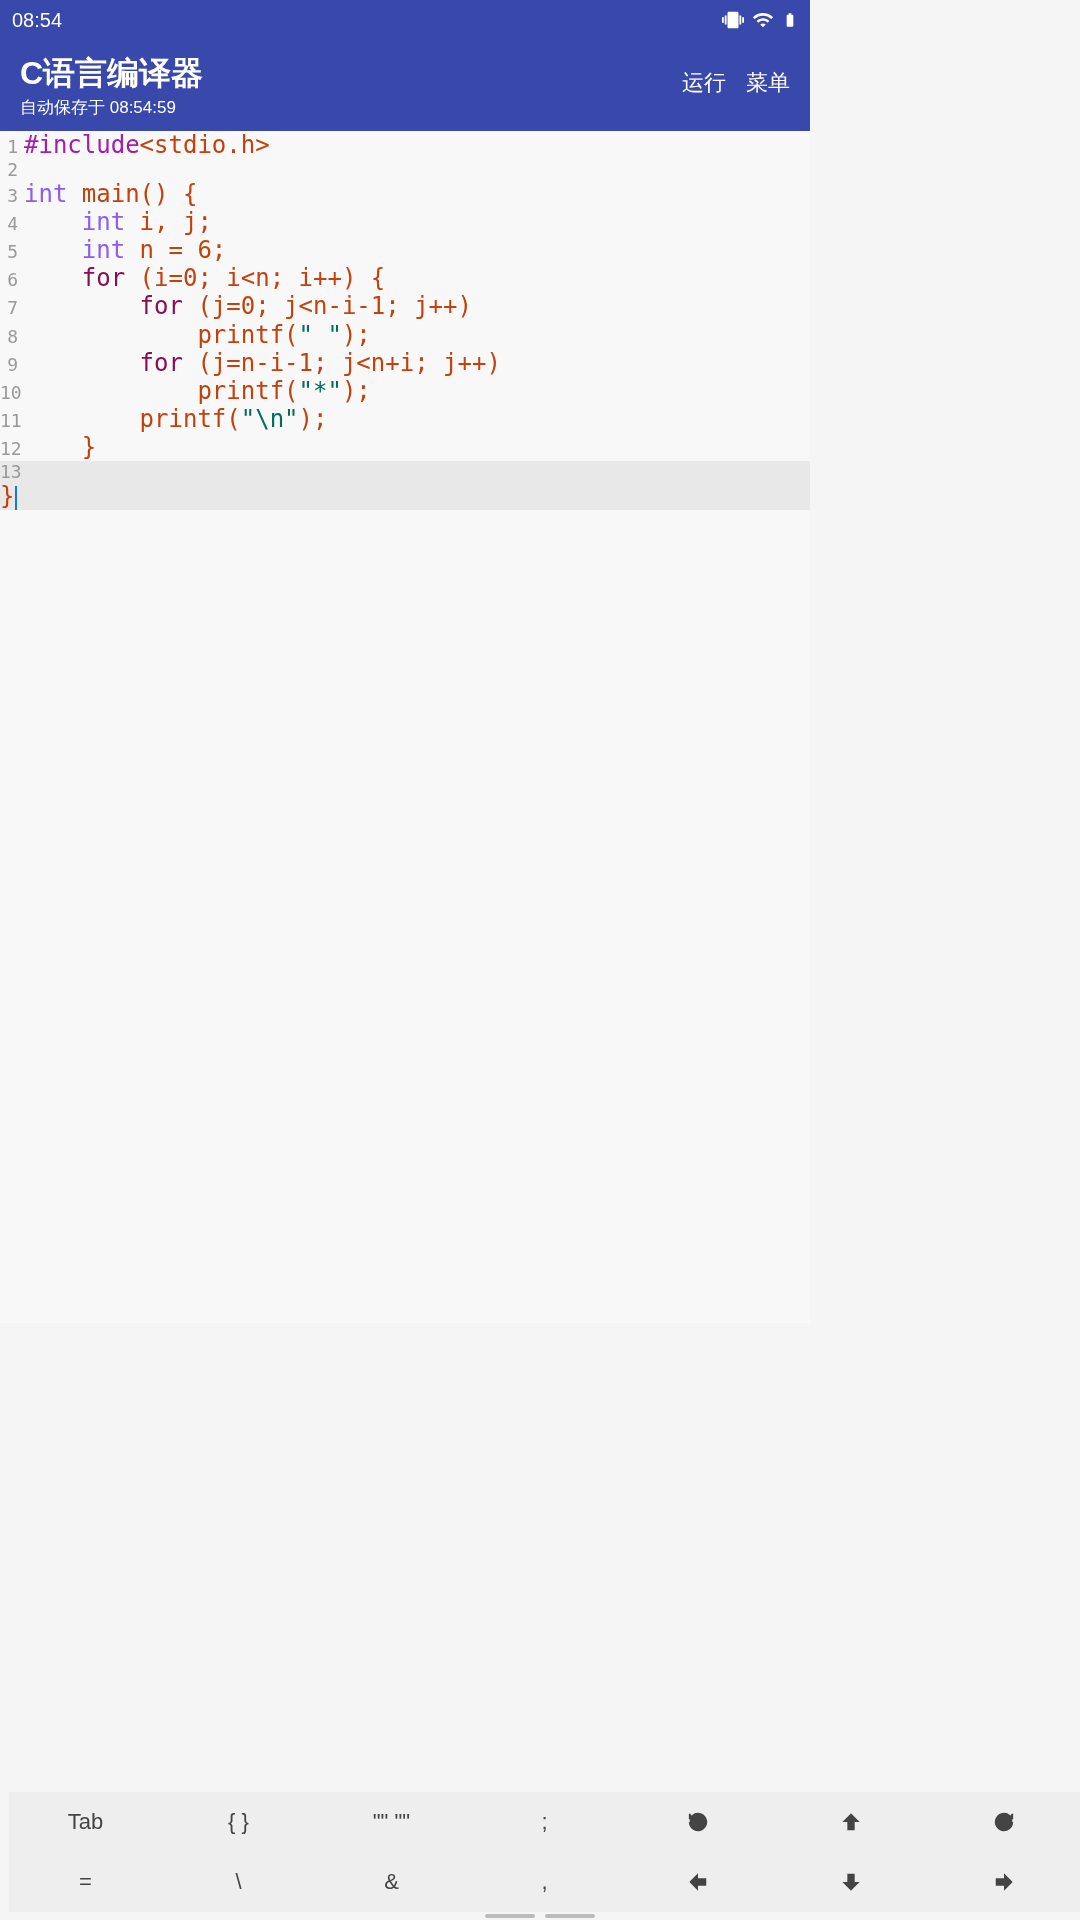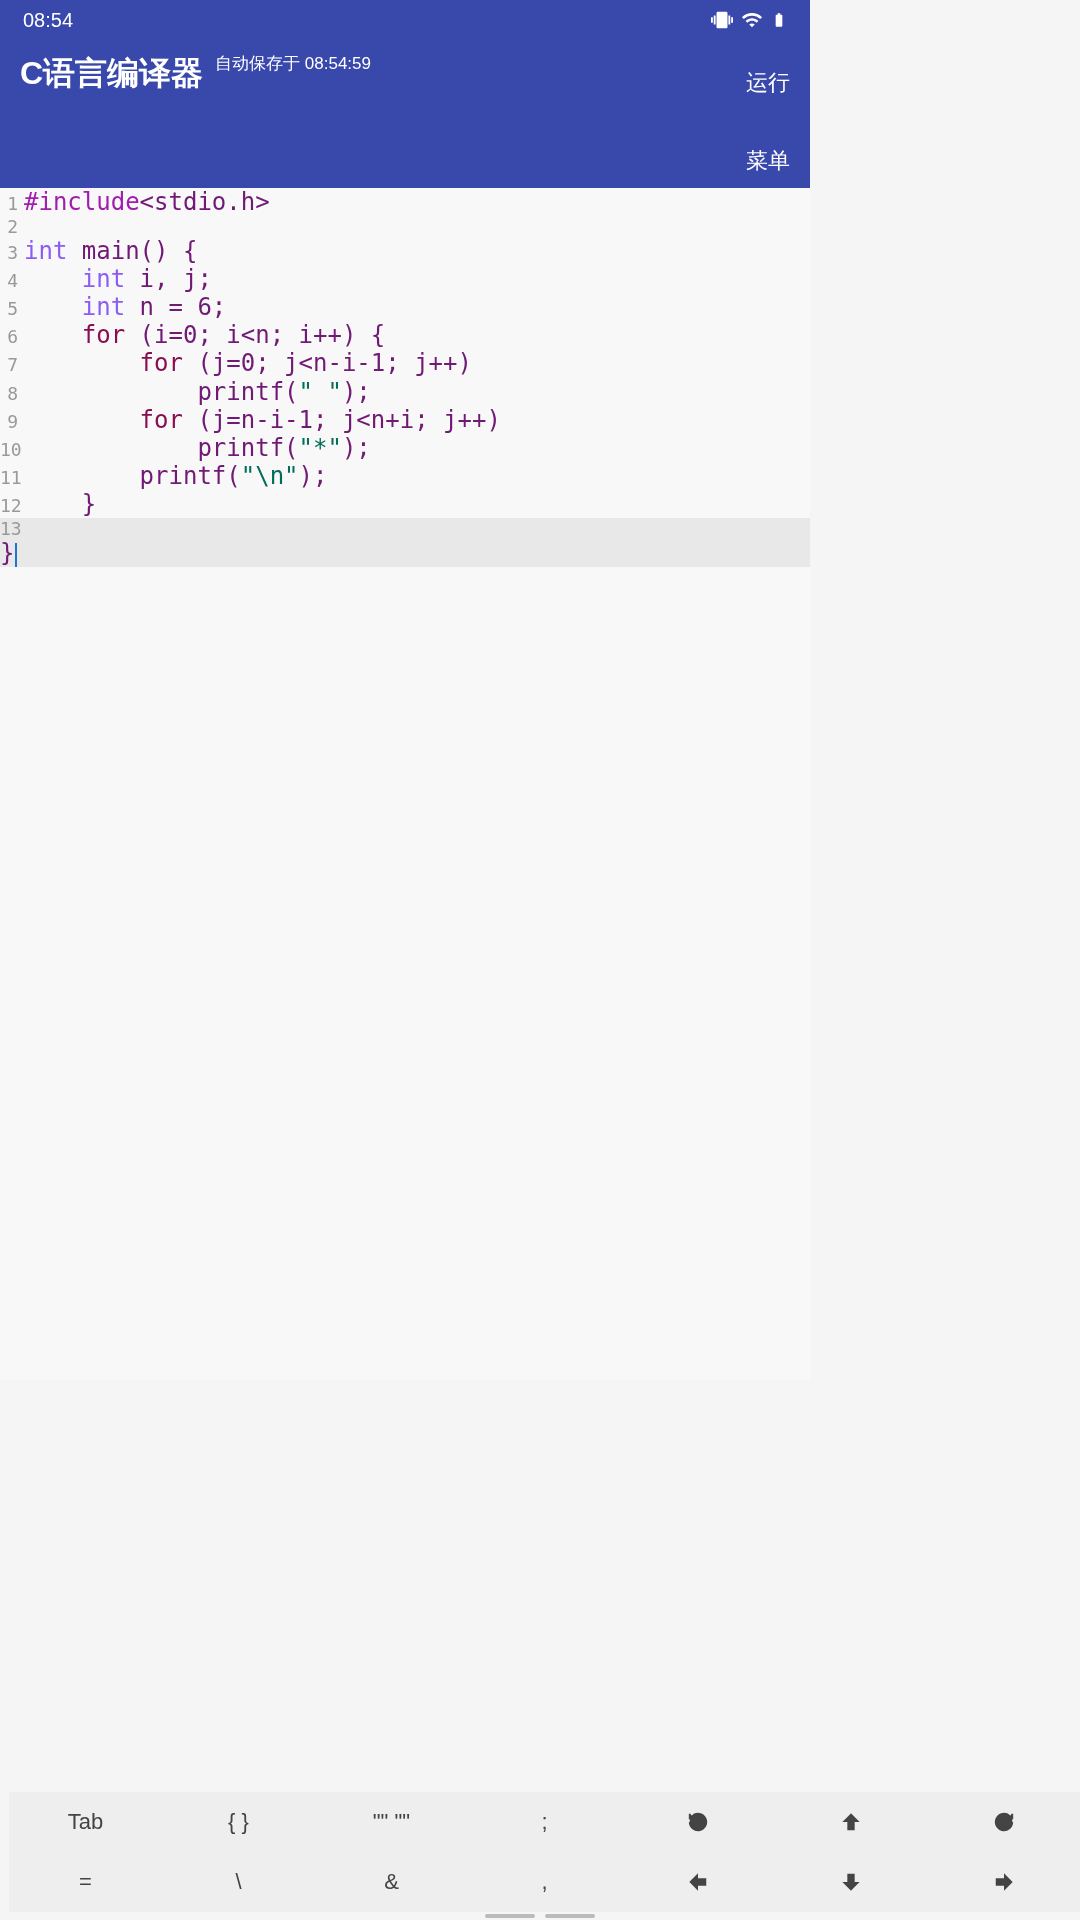--- a/index.html
+++ b/index.html
@@ -1,63 +1,63 @@
 <!DOCTYPE html>
 <html><head>
   <meta charset="utf-8">
   <style>
     * { margin: 0; padding: 0; box-sizing: border-box; }
     html, body { width: 810px; height: 1440px; font-family: sans-serif; background: #f5f5f5; overflow: hidden; }
     
     .status-bar {
       background: #3949ab;
       color: white;
-      padding: 8px 23px;
+      padding: 8px 12px;
       display: flex;
       justify-content: space-between;
       align-items: center;
       height: 40px;
       font-size: 20px;
       font-weight: 500;
     }
     .status-icons { display: flex; gap: 8px; align-items: center; }
     .status-icons svg { fill: white; }
     
     .app-bar {
       background: #3949ab;
       color: white;
       padding: 12px 20px 12px 20px;
       display: flex;
       justify-content: space-between;
       align-items: flex-start;
     }
-    .app-title-group { display: flex; flex-direction: row; gap: 12px; }
+    .app-title-group { display: flex; flex-direction: column; gap: 0; }
     .app-title { font-size: 32px; font-weight: 700; }
     .app-subtitle { font-size: 17px; font-weight: 400; }
-    .app-actions { display: flex; gap: 48px; align-items: flex-start; padding-top: 16px; flex-direction: column; }
+    .app-actions { display: flex; gap: 20px; align-items: flex-start; padding-top: 16px; }
     .app-action { font-size: 22px; color: white; cursor: pointer; }
     
     .editor {
       background: #f8f8f8;
       font-family: "Menlo", "Consolas", monospace;
       font-size: 24px;
       line-height: 1.17;
       overflow: auto;
       height: calc(100% - 40px - 80px - 120px - 8px);
     }
     .code-line { display: flex; align-items: baseline; white-space: pre; }
     .code-line.current { background: #e8e8e8; position: relative; flex-direction: column; }
     .line-number { width: 24px; text-align: right; color: #999; font-size: 18px; padding-right: 6px; flex-shrink: 0; user-select: none; }
     .code-content { flex: 1; }
     
     .tok-preproc { color: #a21caf; }
     .tok-keyword { color: #8b5cf6; }
     .tok-control { color: #880e4f; }
     .tok-string { color: #006d5b; }
-    .tok-plain { color: #701a75; }
+    .tok-plain { color: #c2410c; }
     .cursor { display: inline-block; width: 2px; height: 1em; background: #1976d2; vertical-align: text-bottom; margin-left: 1px; }
     
     .keyboard-bar {
       position: absolute;
       bottom: 8px;
       left: 9px;
       right: 0;
       background: #eeeeee;
       height: 120px;
       display: grid;

